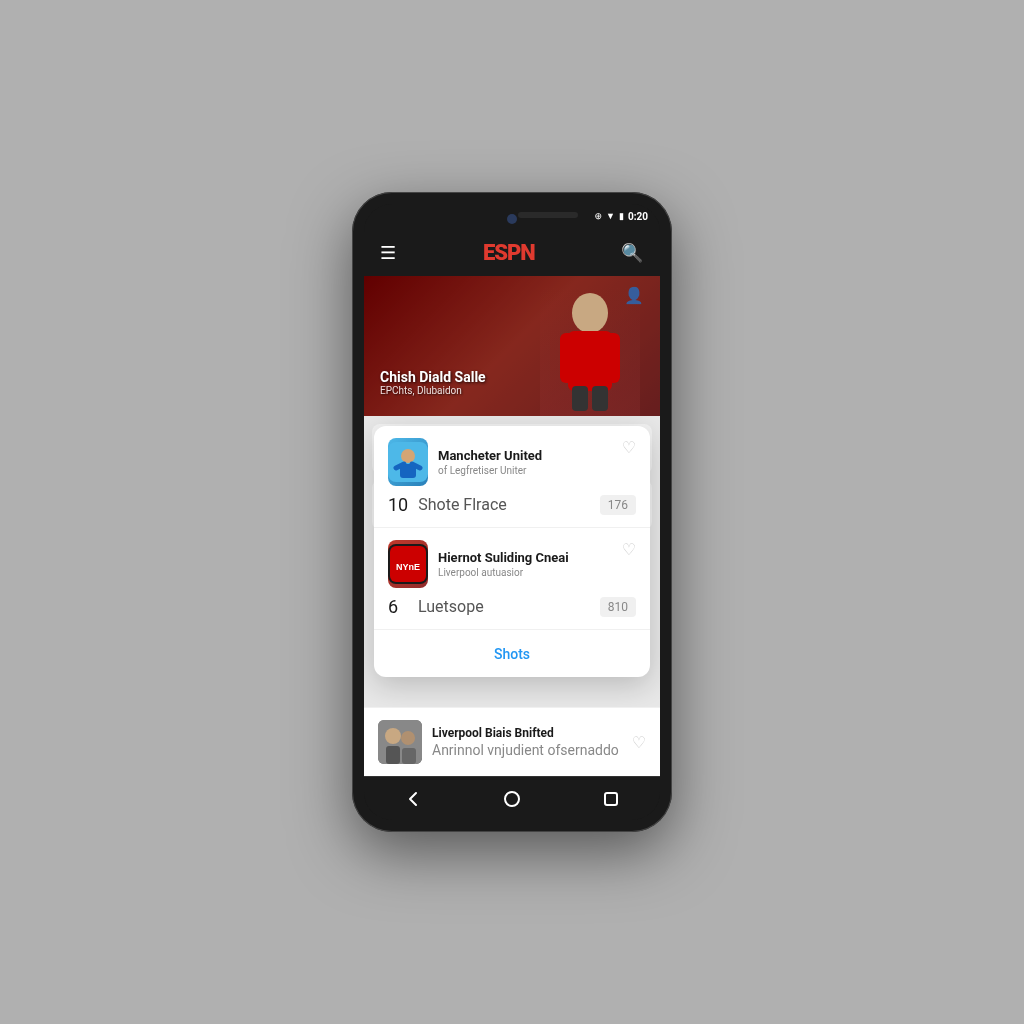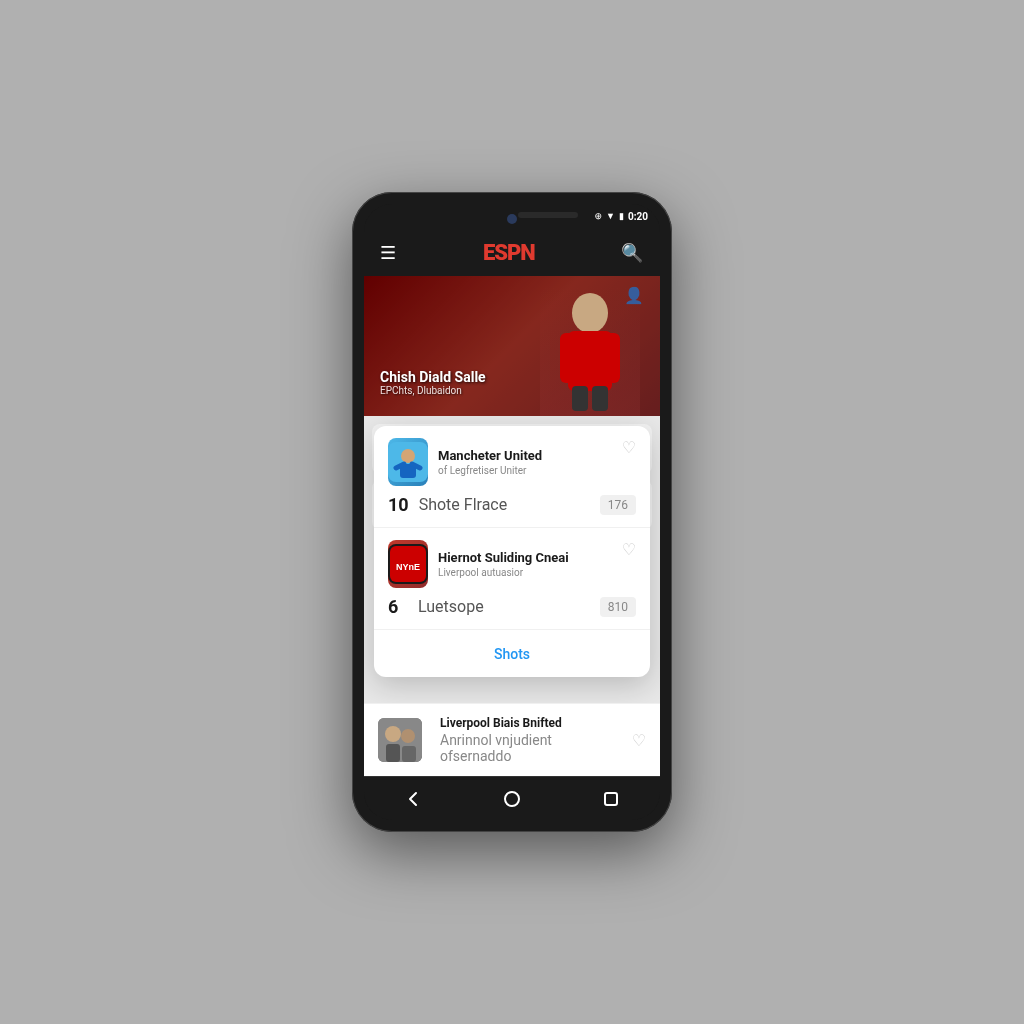--- a/index.html
+++ b/index.html
@@ -230,21 +230,21 @@
       flex-shrink: 0;
     }
 
     .popup-item-stats {
       display: flex;
       align-items: center;
       gap: 10px;
     }
     .stat-number {
       font-size: 18px;
-      font-weight: bold;
+      font-weight: normal;
       color: #1a1a1a;
       min-width: 20px;
     }
     .stat-label {
       font-size: 16px;
       color: #555;
       flex: 1;
     }
     .stat-value {
       font-size: 12px;
@@ -281,21 +281,21 @@
       width: 44px;
       height: 44px;
       border-radius: 6px;
       background: linear-gradient(135deg, #888 0%, #555 100%);
       flex-shrink: 0;
       overflow: hidden;
       display: flex;
       align-items: center;
       justify-content: center;
     }
-    .bottom-item-info { flex: 1; margin-left: 8px; }
+    .bottom-item-info { flex: 1; }
     .bottom-item-title {
       font-size: 12px;
       font-weight: bold;
       color: #1a1a1a;
     }
     .bottom-item-subtitle {
       font-size: 14px;
       color: #888;
       margin-top: 2px;
     }

